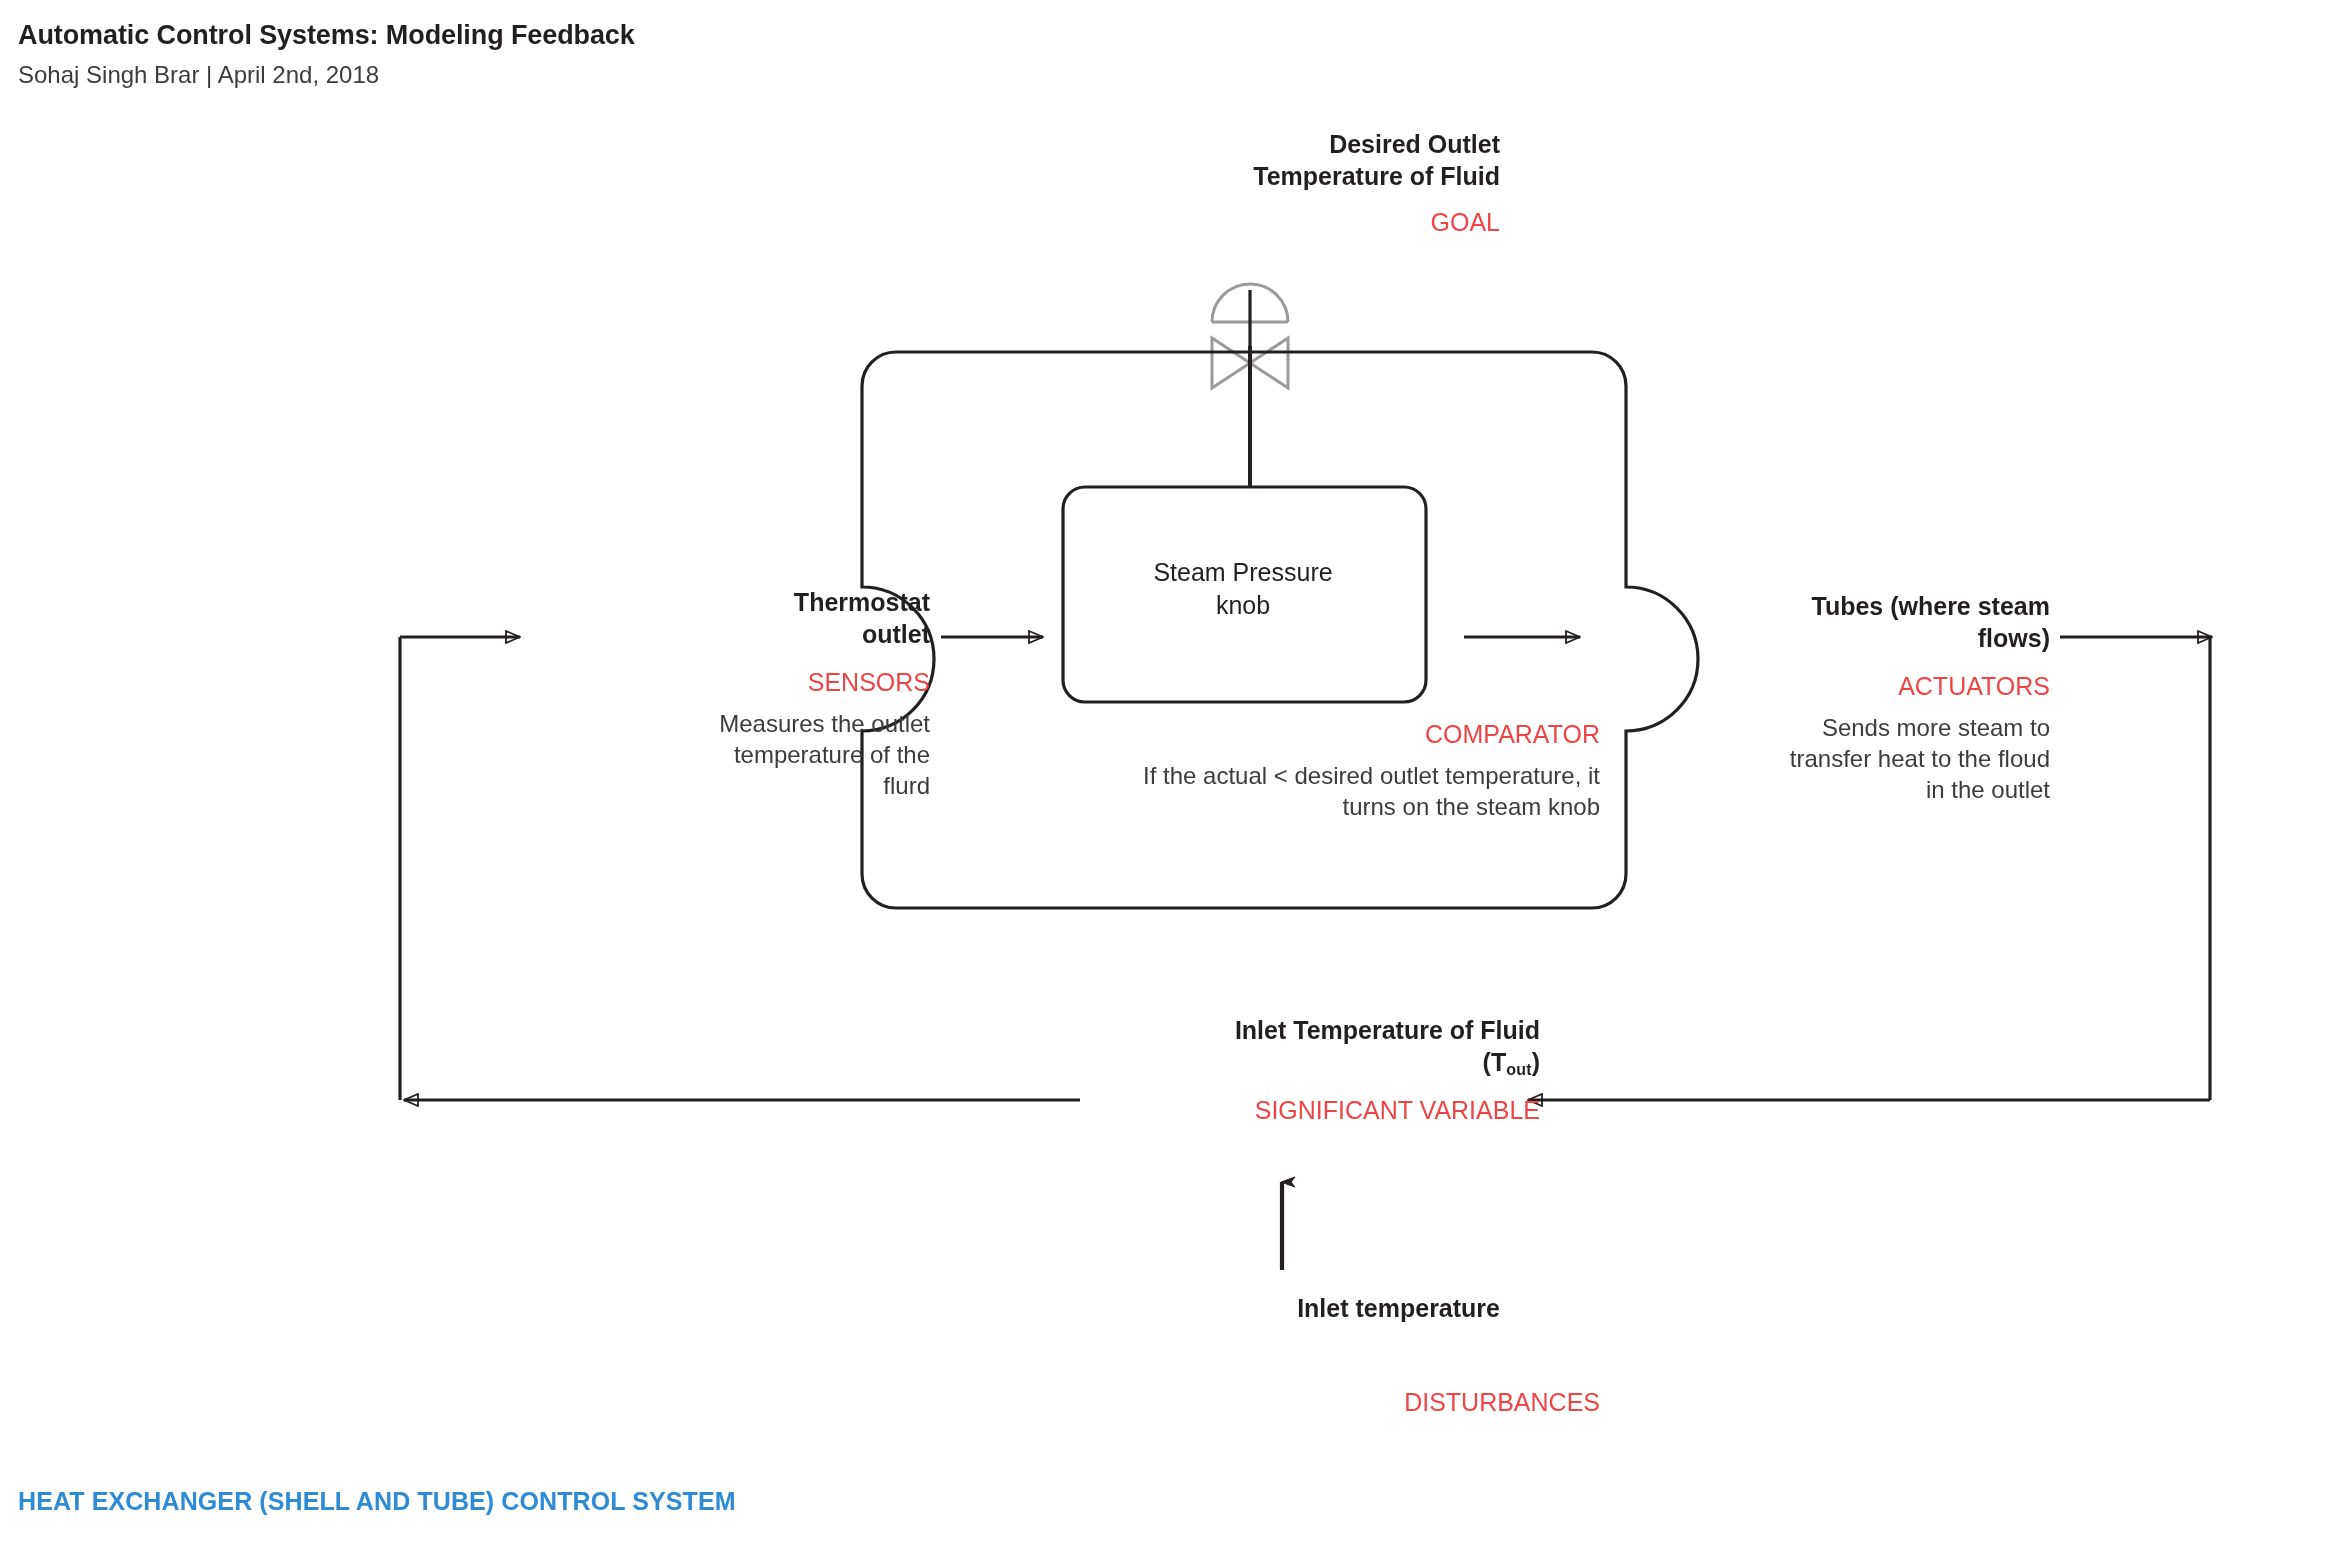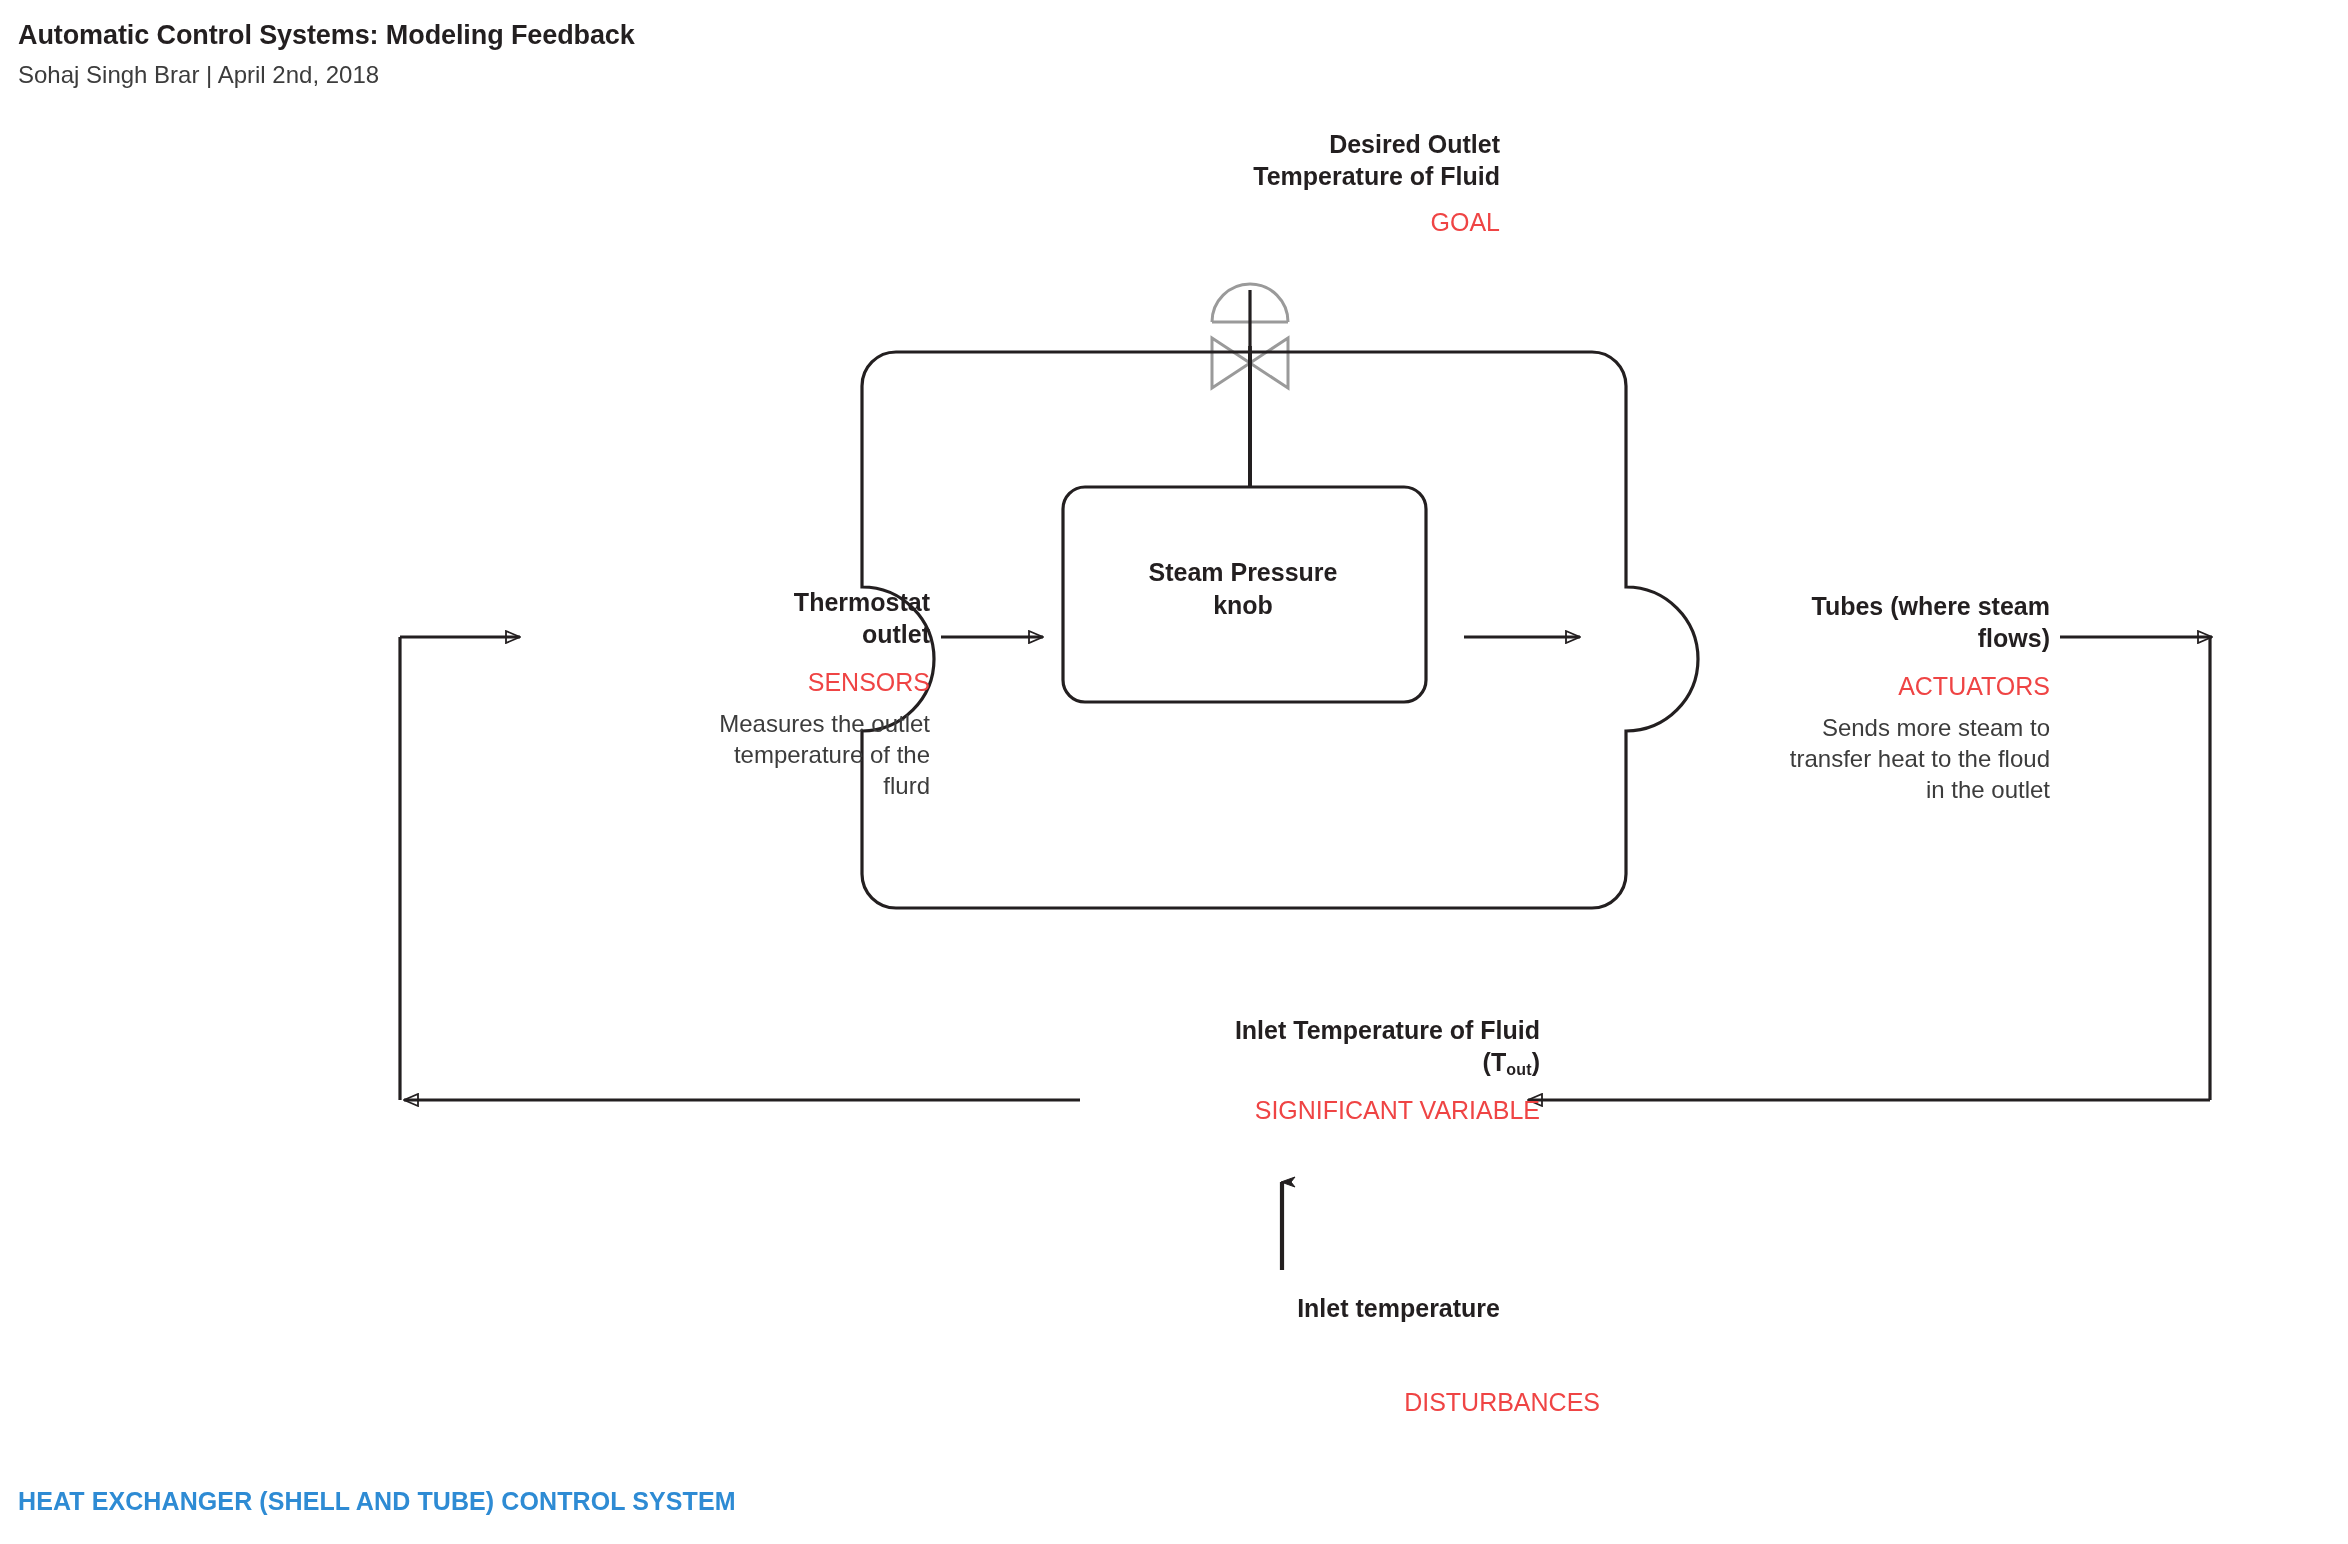--- a/index.html
+++ b/index.html
@@ -95,21 +95,21 @@
   #disturb-node .node-role { margin-top: 14px; }
 
   
   #comparator-box-label {
     position: absolute;
     left: 1063px;
     top: 556px;
     width: 360px;
     text-align: center;
     font-size: 25px;
-    font-weight: bold;
+    font-weight: normal;
     color: #231f20;
     line-height: 1.30;
   }
 
   
   #footer-caption {
     position: absolute;
     left: 18px;
     top: 1487px;
     font-size: 25px;
@@ -208,20 +208,27 @@
       <span>temperature of the</span><br>
       <span>flurd</span>
     </div>
   </div>
 
   <div id="comparator-box-label">
     <span>Steam Pressure</span><br>
     <span>knob</span>
   </div>
 
+  <div class="node" id="comparator-node">
+    <div class="node-role" style="margin-top:0">COMPARATOR</div>
+    <div class="node-desc">
+      <span>If the actual &lt; desired outlet temperature, it</span><br>
+      <span>turns on the steam knob</span>
+    </div>
+  </div>
 
   <div class="node" id="actuators-node">
     <div class="node-title">
       <span>Tubes (where steam</span><br>
       <span>flows)</span>
     </div>
     <div class="node-role">ACTUATORS</div>
     <div class="node-desc">
       <span>Sends more steam to</span><br>
       <span>transfer heat to the floud</span><br>

